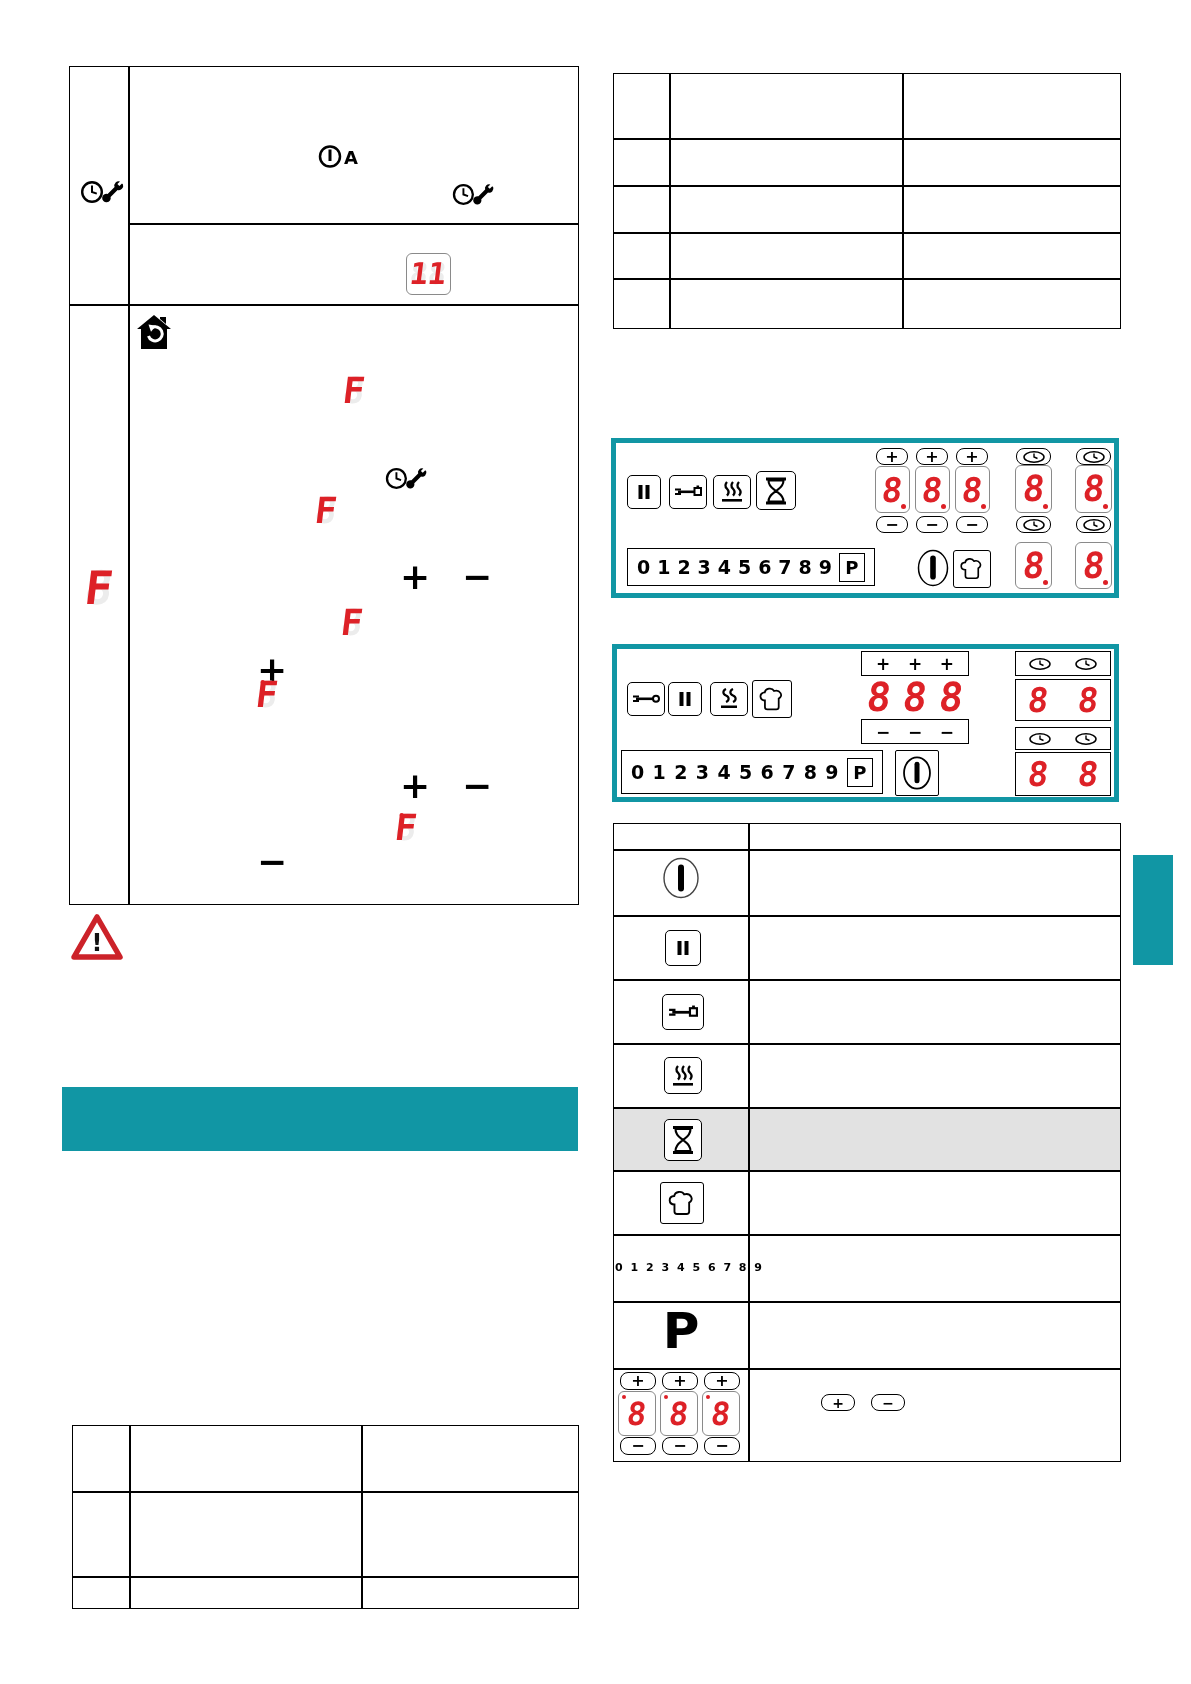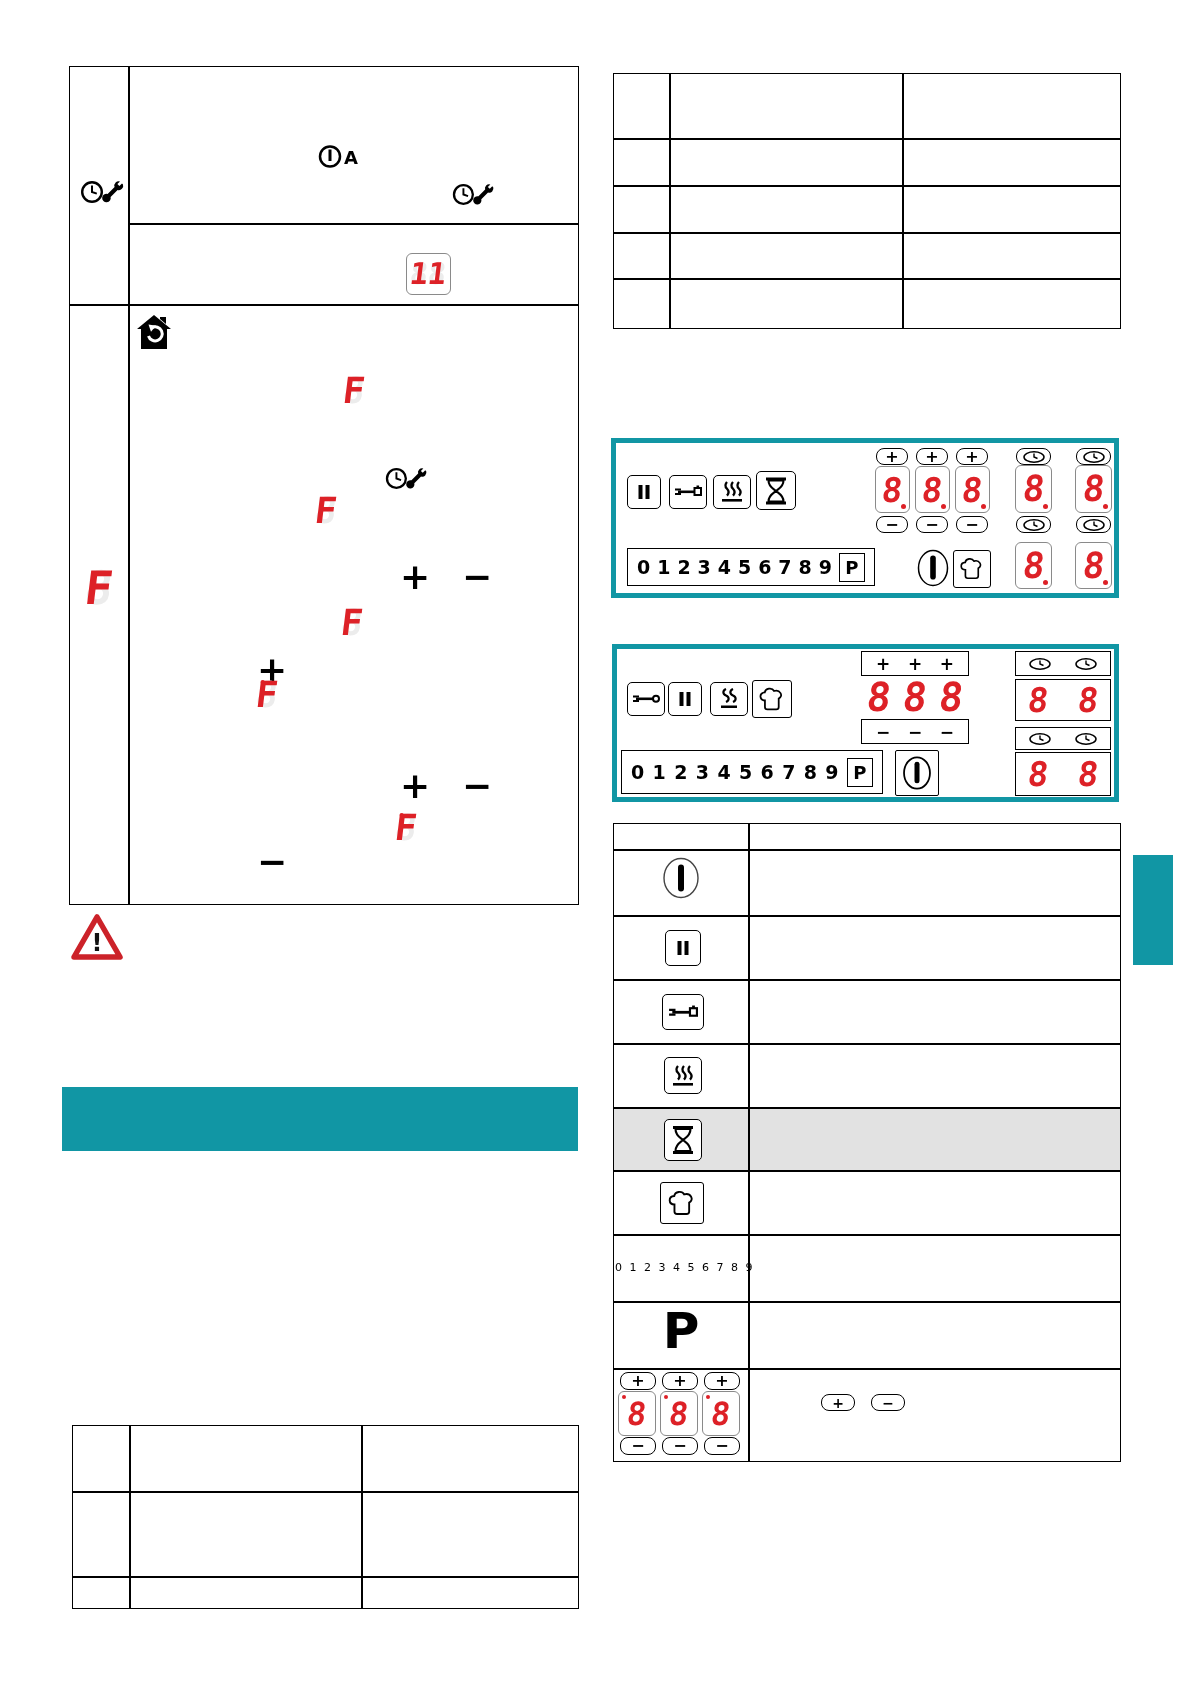--- a/index.html
+++ b/index.html
@@ -404,21 +404,21 @@
       <svg width="26" height="30" viewBox="0 0 26 30">
           <path d="M3 2.5 h20 M3 27.5 h20" stroke="#000" stroke-width="3"></path>
           <path d="M5.5 4 C5.5 11 11 13 13 15 C11 17 5.5 19 5.5 26 H20.5 C20.5 19 15 17 13 15 C15 13 20.5 11 20.5 4 Z" fill="none" stroke="#000" stroke-width="2.1"></path>
         </svg>
     </div>
     <div class="btn" style="left:46px;top:358px;width:42px;height:40px;border-radius:3px;">
       <svg width="32" height="29" viewBox="0 0 34 30">
           <path d="M9 16 C2.5 16 2 7.5 8.8 7 C9.5 2.2 17 1 19.4 5.4 C26 3.4 30.5 11 24.6 14 L24.6 23.5 C24.6 25.2 23.5 26.2 21.8 26.2 H11.8 C10 26.2 9 25.2 9 23.5 Z" fill="none" stroke="#000" stroke-width="2"></path>
         </svg>
     </div>
-    <div class="abs" style="left:1px;top:437px;width:132px;text-align:center;font-size:11px;letter-spacing:2px;white-space:nowrap;color:#000;">0 1 2 3 4 5 6 7 8 9</div>
+    <div class="abs" style="left:1px;top:437px;width:132px;text-align:center;font-size:11px;letter-spacing:2px;white-space:nowrap;color:#000;font-weight:bold;">0 1 2 3 4 5 6 7 8 9</div>
     <div class="abs" style="left:0px;top:482px;width:134px;text-align:center;font-size:50px;font-weight:bold;line-height:1;color:#000;">P</div>
 
     <div class="pm" style="left:6px;top:548px;width:34px;height:16px;">
         <span>+</span>
       </div>
     <div class="pm" style="left:48px;top:548px;width:34px;height:16px;">
         <span>+</span>
       </div>
     <div class="pm" style="left:90px;top:548px;width:34px;height:16px;">
         <span>+</span>

